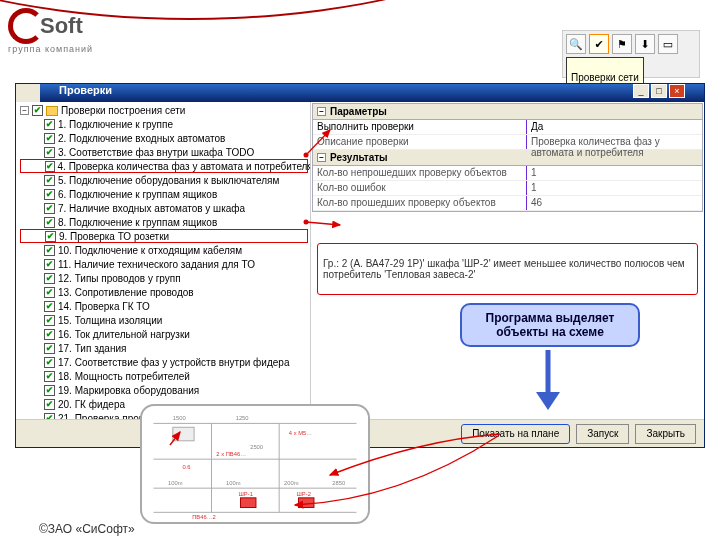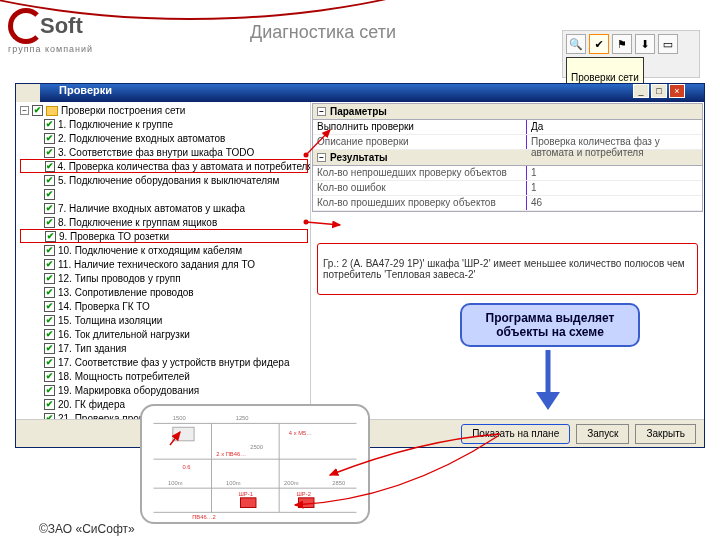--- a/index.html
+++ b/index.html
@@ -67,21 +67,20 @@
 </style>
 </head>
 <body>
 
 <div class="header">
   <div class="arc"></div>
   <div class="logo">
     <span class="logo-c"></span><span class="logo-text">Soft</span>
     <div class="logo-sub">группа компаний</div>
   </div>
-  <div class="title">Диагностика сети</div>
 
   <div class="toolbar">
     <div class="toolbar-row">
       <div class="tool-btn">🔍</div>
       <div class="tool-btn active">✔</div>
       <div class="tool-btn">⚑</div>
       <div class="tool-btn">⬇</div>
       <div class="tool-btn">▭</div>
     </div>
     <span class="tool-label">Проверки сети</span>
@@ -135,20 +134,21 @@
             <div class="tree-item">
               <span class="chk">
                 <span class="tick">✔</span>
               </span>
               <span class="tree-label">5. Подключение оборудования к выключателям</span>
             </div>
             <div class="tree-item">
               <span class="chk">
                 <span class="tick">✔</span>
               </span>
+              <span class="tree-label">6. Подключение к группам ящиков</span>
             </div>
             <div class="tree-item">
               <span class="chk">
                 <span class="tick">✔</span>
               </span>
               <span class="tree-label">7. Наличие входных автоматов у шкафа</span>
             </div>
             <div class="tree-item">
               <span class="chk">
                 <span class="tick">✔</span>

